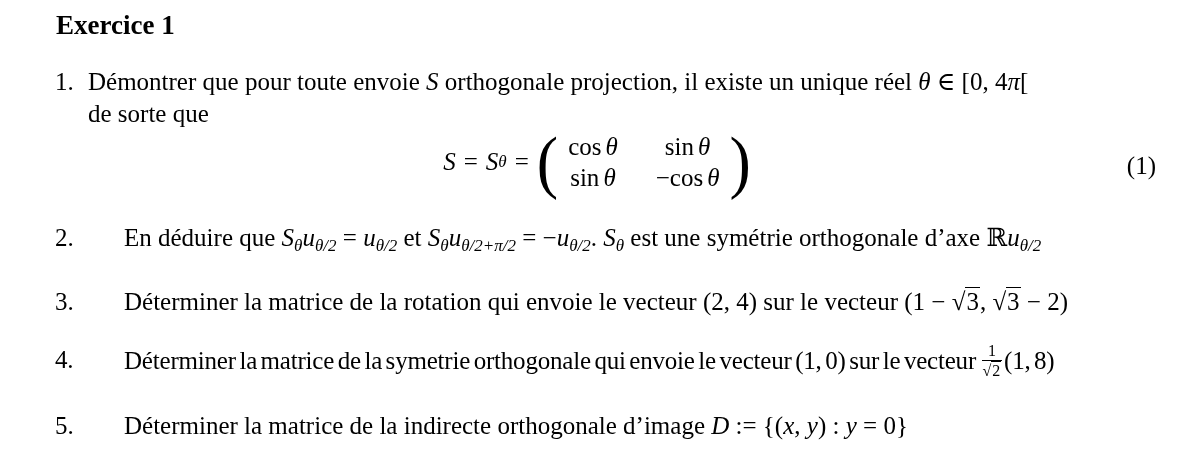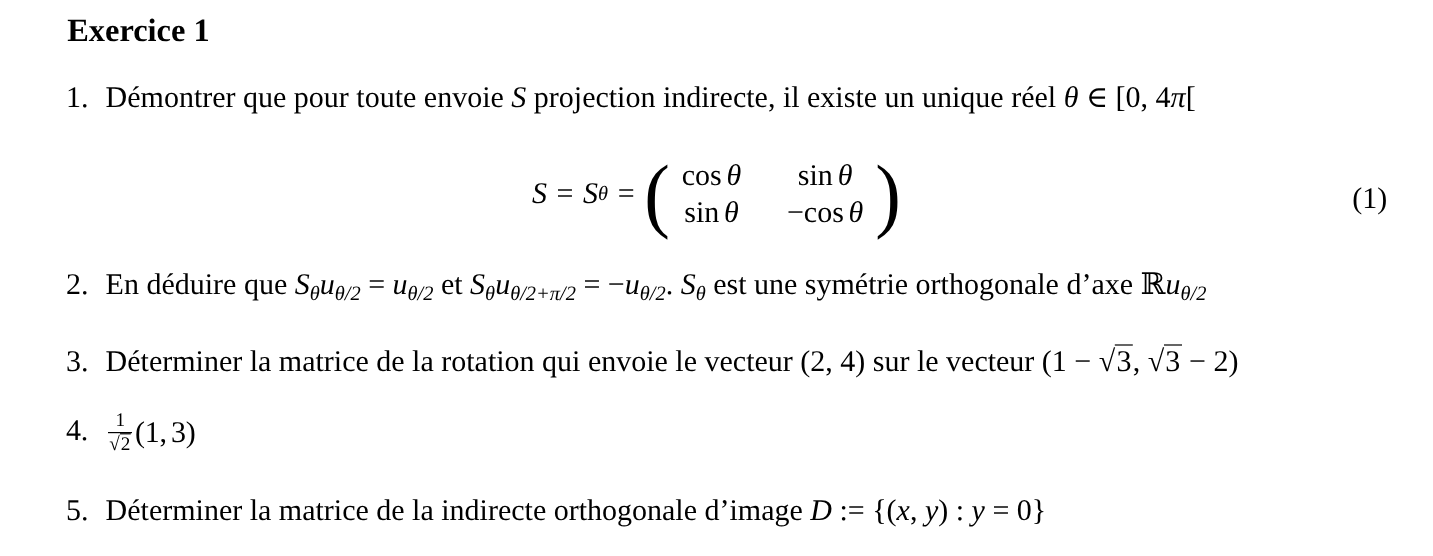--- a/index.html
+++ b/index.html
@@ -14,21 +14,21 @@
     background: #ffffff; overflow: hidden;
     font-size: 25px; line-height: 32px;
   }
   .title {
     position: absolute; left: 8px; top: 10px;
     font-weight: bold; font-size: 27px; line-height: 30px; margin-left: 48px;
   }
   .item { position: absolute; left: 55px; display: flex; align-items: flex-start; }
   .num { flex: 0 0 33px; }
   .body { width: 1072px; }
-  .nowrap .body, .body.nowrap { white-space: nowrap; width: auto; }
+  .nowrap .body, .body.nowrap { white-space: nowrap; width: auto; margin-left: 36px; }
   .mi { font-style: italic; }
   .sub {
     font-size: 17px; font-style: italic;
     vertical-align: -5px; letter-spacing: 0;
   }
   .rm { font-style: normal; }
   
   .equation {
     position: absolute; left: 0; top: 126px; width: 1194px; height: 72px;
     display: flex; justify-content: center; align-items: center;
@@ -62,21 +62,22 @@
 </head>
 <body>
 
 <div class="page">
 
   <div class="title">Exercice 1</div>
 
   <div class="item" style="top:66px">
     <span class="num">1.</span>
     <div class="body">
-      <span class="rm">Démontrer que pour toute envoie </span><span class="mi">S</span><span class="rm"> projection indirecte, il existe un unique réel </span><span class="mi">θ</span><span class="rm"> ∈ [0, 4</span><span class="mi">π</span><span class="rm">[</span>
+      <span class="rm">Démontrer que pour toute envoie </span><span class="mi">S</span><span class="rm"> orthogonale projection, il existe un unique réel </span><span class="mi">θ</span><span class="rm"> ∈ [0, 4</span><span class="mi">π</span><span class="rm">[</span>
+      <div>de sorte que</div>
     </div>
   </div>
 
   <div class="equation">
     <span class="mi">S</span>
       <span class="rel">=</span>
       <span class="mi">S</span>
       <span class="sub">θ</span>
       <span class="rel">=</span>
       <span class="paren">(</span>
@@ -100,24 +101,24 @@
   <div class="item" style="top:286px">
     <span class="num">3.</span>
     <div class="body nowrap">
       <span class="rm">Déterminer la matrice de la rotation qui envoie le vecteur (2, 4) sur le vecteur (1 − </span><span class="sqrt"><span>√</span><span class="rad">3</span></span><span class="rm">, </span><span class="sqrt"><span>√</span><span class="rad">3</span></span><span class="rm"> − 2)</span>
     </div>
   </div>
 
   <div class="item tight" style="top:344px">
     <span class="num">4.</span>
     <div class="body nowrap">
-      <span class="frac">
+      <span class="rm">Déterminer la matrice de la symetrie orthogonale qui envoie le vecteur (1, 0) sur le vecteur </span><span class="frac">
           <span class="fnum">1</span>
           <span class="fden"><span>√</span><span class="rad">2</span></span>
-        </span><span class="rm">(1, 3)</span>
+        </span><span class="rm">(1, 8)</span>
     </div>
   </div>
 
   <div class="item" style="top:410px">
     <span class="num">5.</span>
     <div class="body nowrap">
       <span class="rm">Déterminer la matrice de la indirecte orthogonale d’image </span><span class="mi">D</span><span class="rm"> := {(</span><span class="mi">x</span><span class="rm">, </span><span class="mi">y</span><span class="rm">) : </span><span class="mi">y</span><span class="rm"> = 0}</span>
     </div>
   </div>
 

